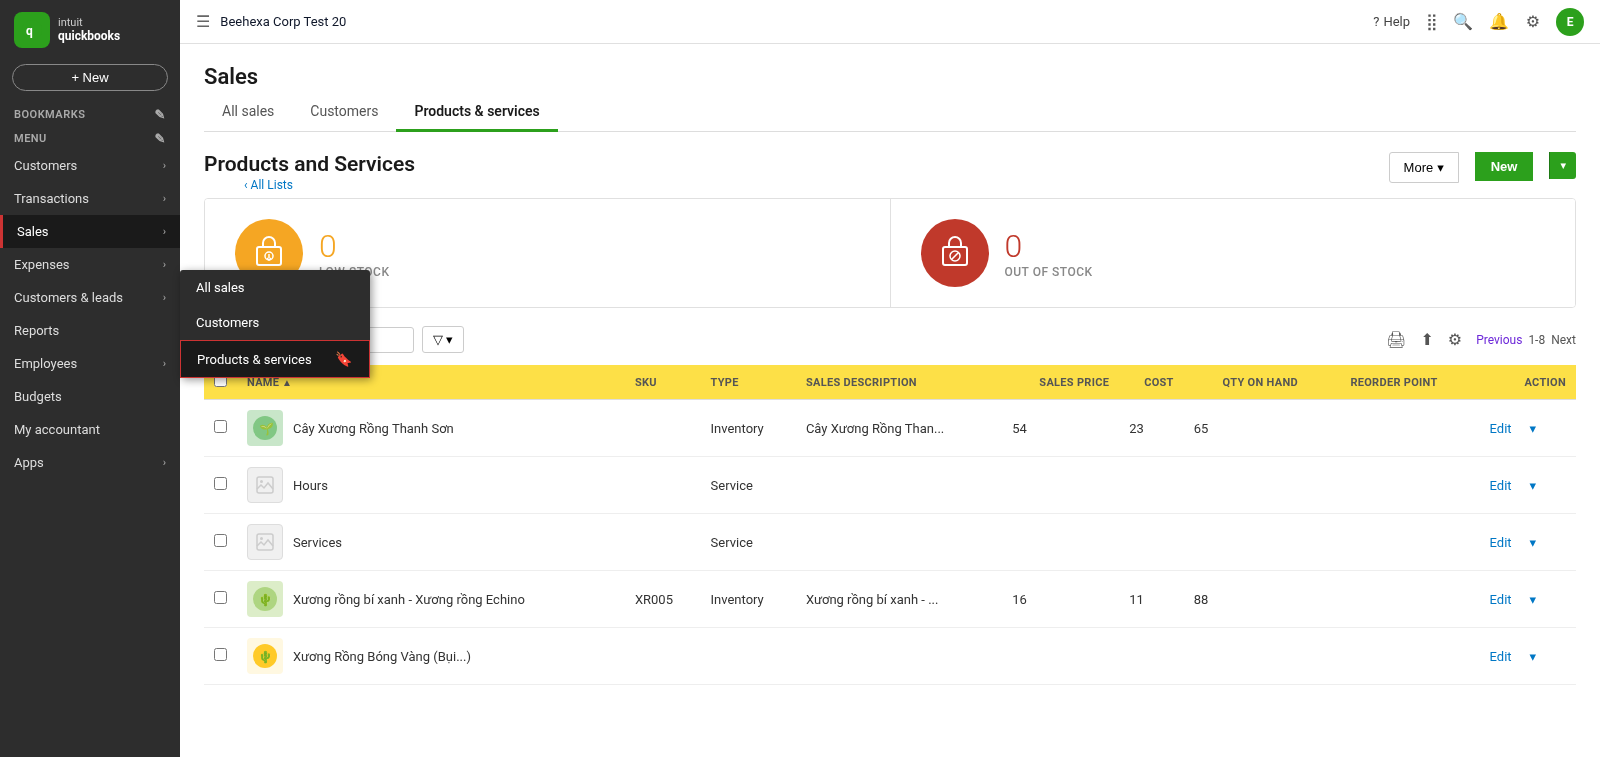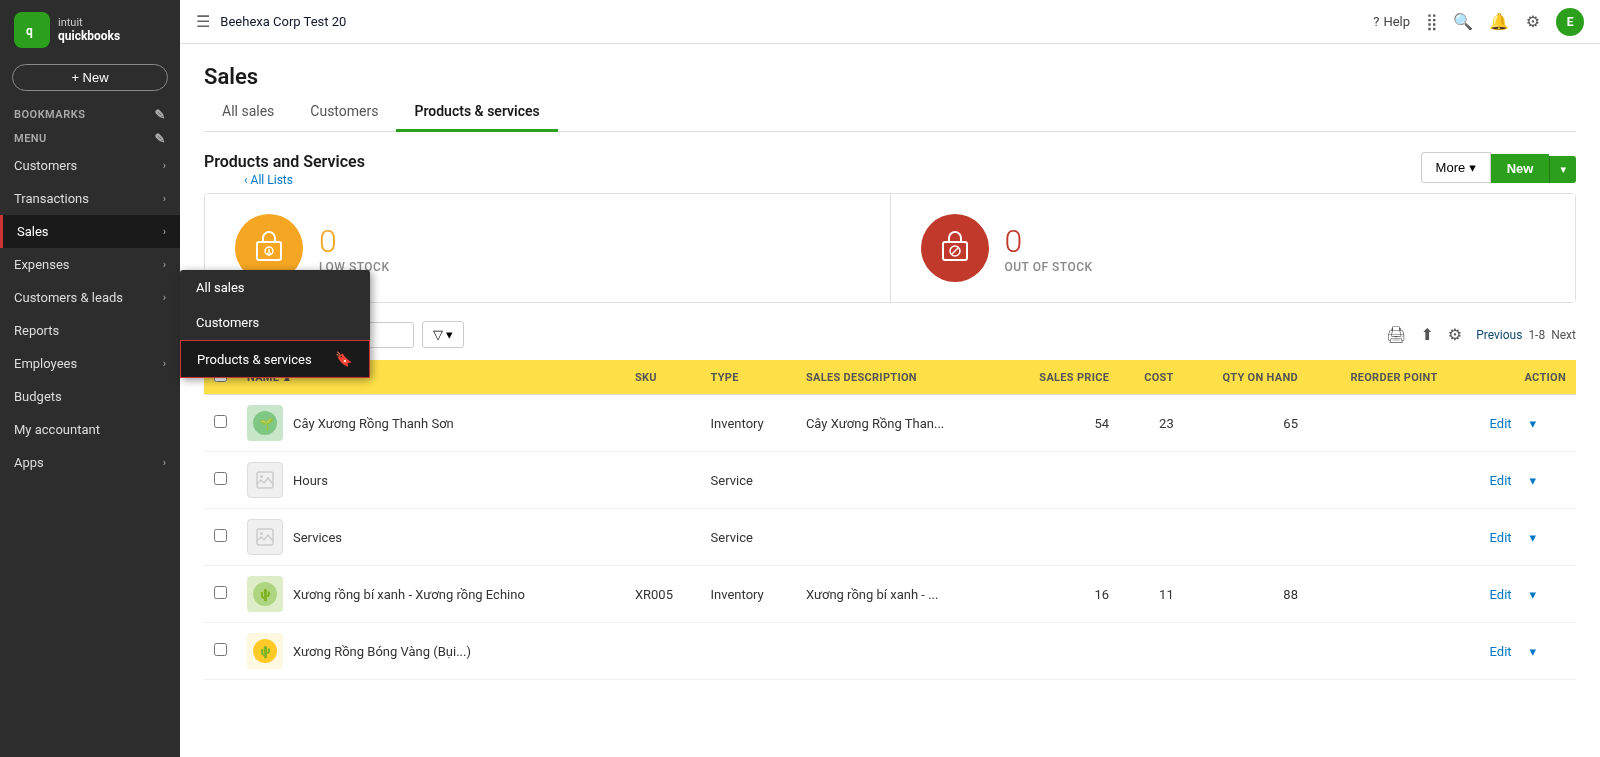--- a/index.html
+++ b/index.html
@@ -137,25 +137,25 @@
     .tab.active { color: #1a1a1a; border-bottom: 3px solid #2ca01c; font-weight: 600; }
 
     
     .ps-header {
       display: flex;
       align-items: flex-start;
       justify-content: space-between;
       margin-top: 20px;
       margin-bottom: 6px;
     }
-    .ps-title { font-size: 16px; font-weight: 600; color: #1a1a1a; }
+    .ps-title { font-size: 21px; font-weight: 600; color: #1a1a1a; }
     .all-lists-link { font-size: 12px; color: #0077c5; cursor: pointer; display: flex; align-items: center; gap: 3px; margin-top: 2px; margin-left: 40px; }
     .all-lists-link::before { content: '‹'; }
 
-    .header-actions { display: flex; gap: 0; align-items: flex-end; }
+    .header-actions { display: flex; gap: 16px; align-items: flex-start; }
     .btn-more {
       border: 1px solid #ccc;
       background: #fff;
       padding: 7px 14px;
       border-radius: 3px 0 0 3px;
       cursor: pointer;
       font-size: 13px;
       display: flex;
       align-items: center;
       gap: 4px;
@@ -261,21 +261,21 @@
       font-size: 11px;
       font-weight: 700;
       color: #555;
       letter-spacing: 0.3px;
       text-transform: uppercase;
       border-bottom: 1px solid #ddd;
     }
     .products-table thead th.right { text-align: right; }
     .products-table tbody tr { border-bottom: 1px solid #eee; }
     .products-table tbody td { padding: 10px 10px; color: #333; vertical-align: middle; }
-    .products-table tbody td.right { text-align: right; margin-top: 13px; }
+    .products-table tbody td.right { text-align: left; margin-top: 13px; }
     .product-thumb {
       width: 36px; height: 36px; border-radius: 4px; background: #eee;
       display: inline-flex; align-items: center; justify-content: center;
       overflow: hidden; flex-shrink: 0; vertical-align: middle;
     }
     .product-thumb-placeholder {
       width: 36px; height: 36px; border-radius: 4px; background: #f0f0f0;
       display: inline-flex; align-items: center; justify-content: center;
       color: #bbb; font-size: 18px; border: 1px solid #ddd;
     }
@@ -449,21 +449,21 @@
       <input class="search-input" type="text" placeholder="Find products and services" style="">
       <button class="filter-btn">
         <span>▽</span>
         <span>▾</span>
       </button>
       <div class="table-actions-right">
         <span class="table-action-icon">🖨</span>
         <span class="table-action-icon">⬆</span>
         <span class="table-action-icon">⚙</span>
         <div class="pagination">
-          <span style="color:#0c4a6e;">Previous</span>
+          <span style="color:#6d28d9;">Previous</span>
           <span>1-8</span>
           <span>Next</span>
         </div>
       </div>
     </div>
 
     <table class="products-table">
       <thead>
         <tr>
           <th class="checkbox-cell">

